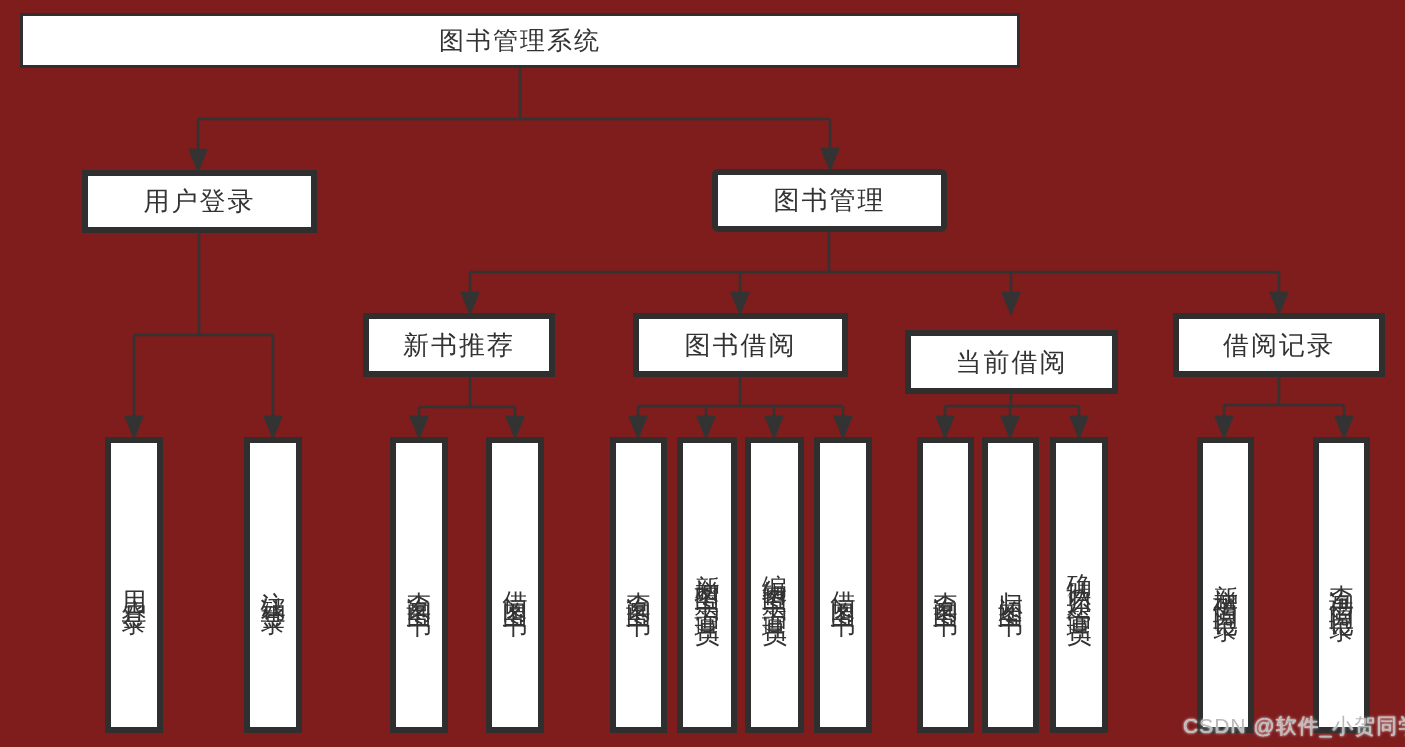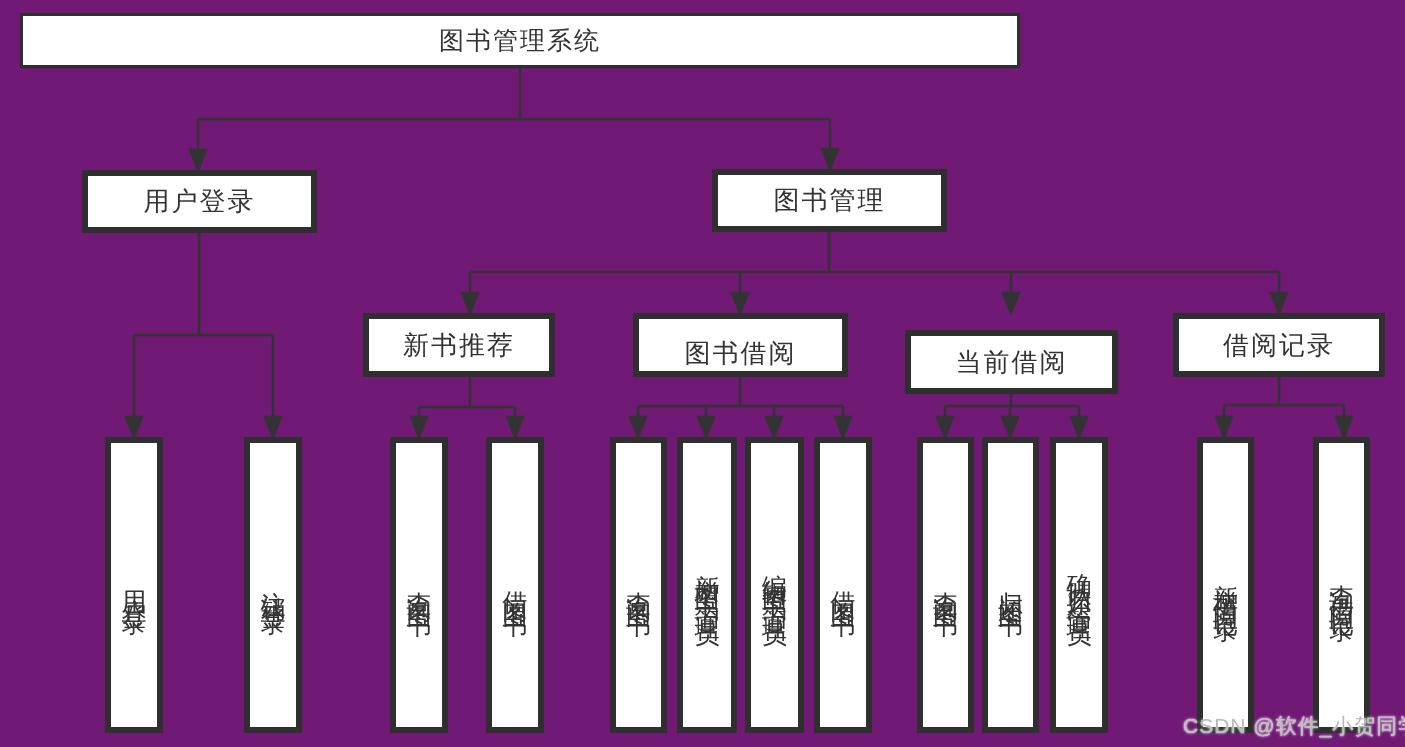--- a/index.html
+++ b/index.html
@@ -48,21 +48,21 @@
     letter-spacing: 1px;
     color: #b9b9b9;
     white-space: nowrap;
     z-index: 10;
     text-shadow: 0 0 3px #ffffff, 0 0 1px #ffffff;
   }
 </style>
 </head>
 <body>
 
-<div class="stage" style="background: #701a75;">
+<div class="stage" style="background: #7f1d1d;">
 
   <svg class="connectors" viewBox="0 0 1405 747" xmlns="http://www.w3.org/2000/svg" stroke="#333333" stroke-width="2.5" fill="#333333">
 
     <line x1="520" y1="68" x2="520" y2="119"></line>
     <line x1="198" y1="119" x2="830" y2="119"></line>
     <line x1="198" y1="119" x2="198" y2="168"></line>
     <polygon points="190,150 206,150 198,170"></polygon>
     <line x1="830" y1="119" x2="830" y2="167"></line>
     <polygon points="822,149 838,149 830,169"></polygon>
 
@@ -119,28 +119,28 @@
     <polygon points="1336,417 1352,417 1344,437"></polygon>
   </svg>
 
   <div class="node hbox root-box" style="left: 20px; top: 13px; width: 1000px; height: 55px; border-color: rgb(47, 47, 47); color: rgb(51, 51, 51);">
     <span>图书管理系统</span>
   </div>
 
   <div class="node hbox" style="left: 82px; top: 170px; width: 235px; height: 63px; border-color: rgb(47, 47, 47); color: rgb(51, 51, 51);">
     <span>用户登录</span>
   </div>
-  <div class="node hbox" style="left: 712px; top: 169px; width: 235px; height: 63px; border-color: rgb(47, 47, 47); color: rgb(51, 51, 51);">
+  <div class="node hbox" style="left: 712px; top: 169px; width: 235px; height: 63px; border-color: rgb(47, 47, 47); color: rgb(51, 51, 51); border-radius: 6px;">
     <span>图书管理</span>
   </div>
 
   <div class="node hbox" style="left: 363px; top: 313px; width: 192px; height: 64px; border-color: rgb(47, 47, 47); color: rgb(51, 51, 51);">
     <span>新书推荐</span>
   </div>
-  <div class="node hbox" style="left: 633px; top: 313px; width: 215px; height: 64px; border-color: rgb(47, 47, 47); color: rgb(51, 51, 51); align-items: flex-end;">
+  <div class="node hbox" style="left: 633px; top: 313px; width: 215px; height: 64px; border-color: rgb(47, 47, 47); color: rgb(51, 51, 51);">
     <span>图书借阅</span>
   </div>
   <div class="node hbox" style="left: 905px; top: 313px; width: 213px; height: 64px; border-color: rgb(47, 47, 47); color: rgb(51, 51, 51); margin-top: 17px;">
     <span>当前借阅</span>
   </div>
   <div class="node hbox" style="left: 1173px; top: 313px; width: 212px; height: 64px; border-color: rgb(47, 47, 47); color: rgb(51, 51, 51);">
     <span>借阅记录</span>
   </div>
 
   <div class="node vbox" style="left: 105px; top: 437px; width: 58px; height: 296px; border-color: rgb(47, 47, 47); color: rgb(51, 51, 51);">

